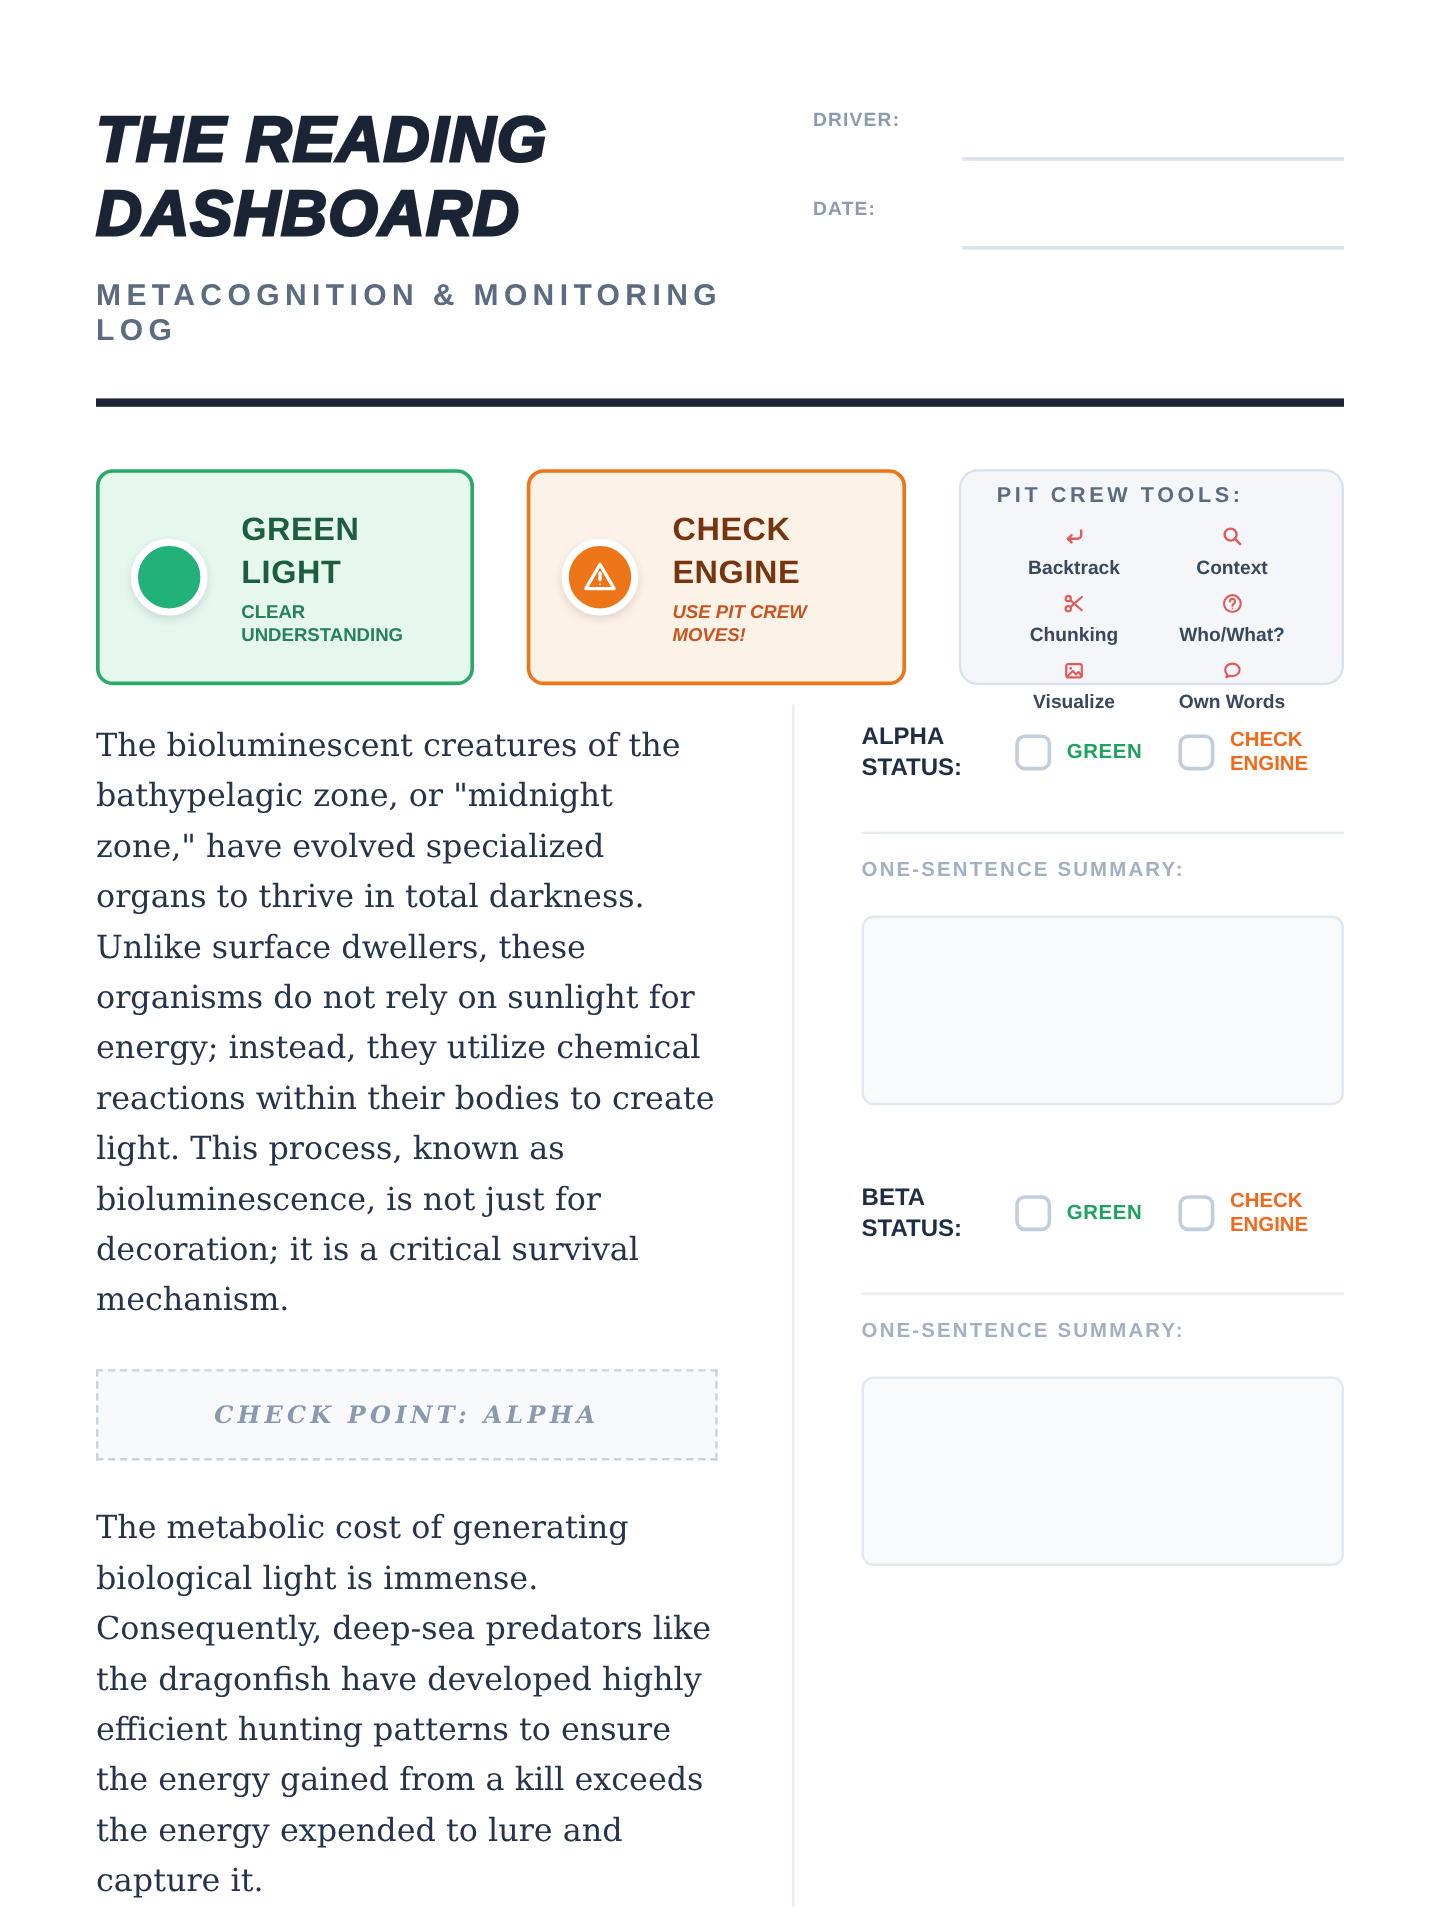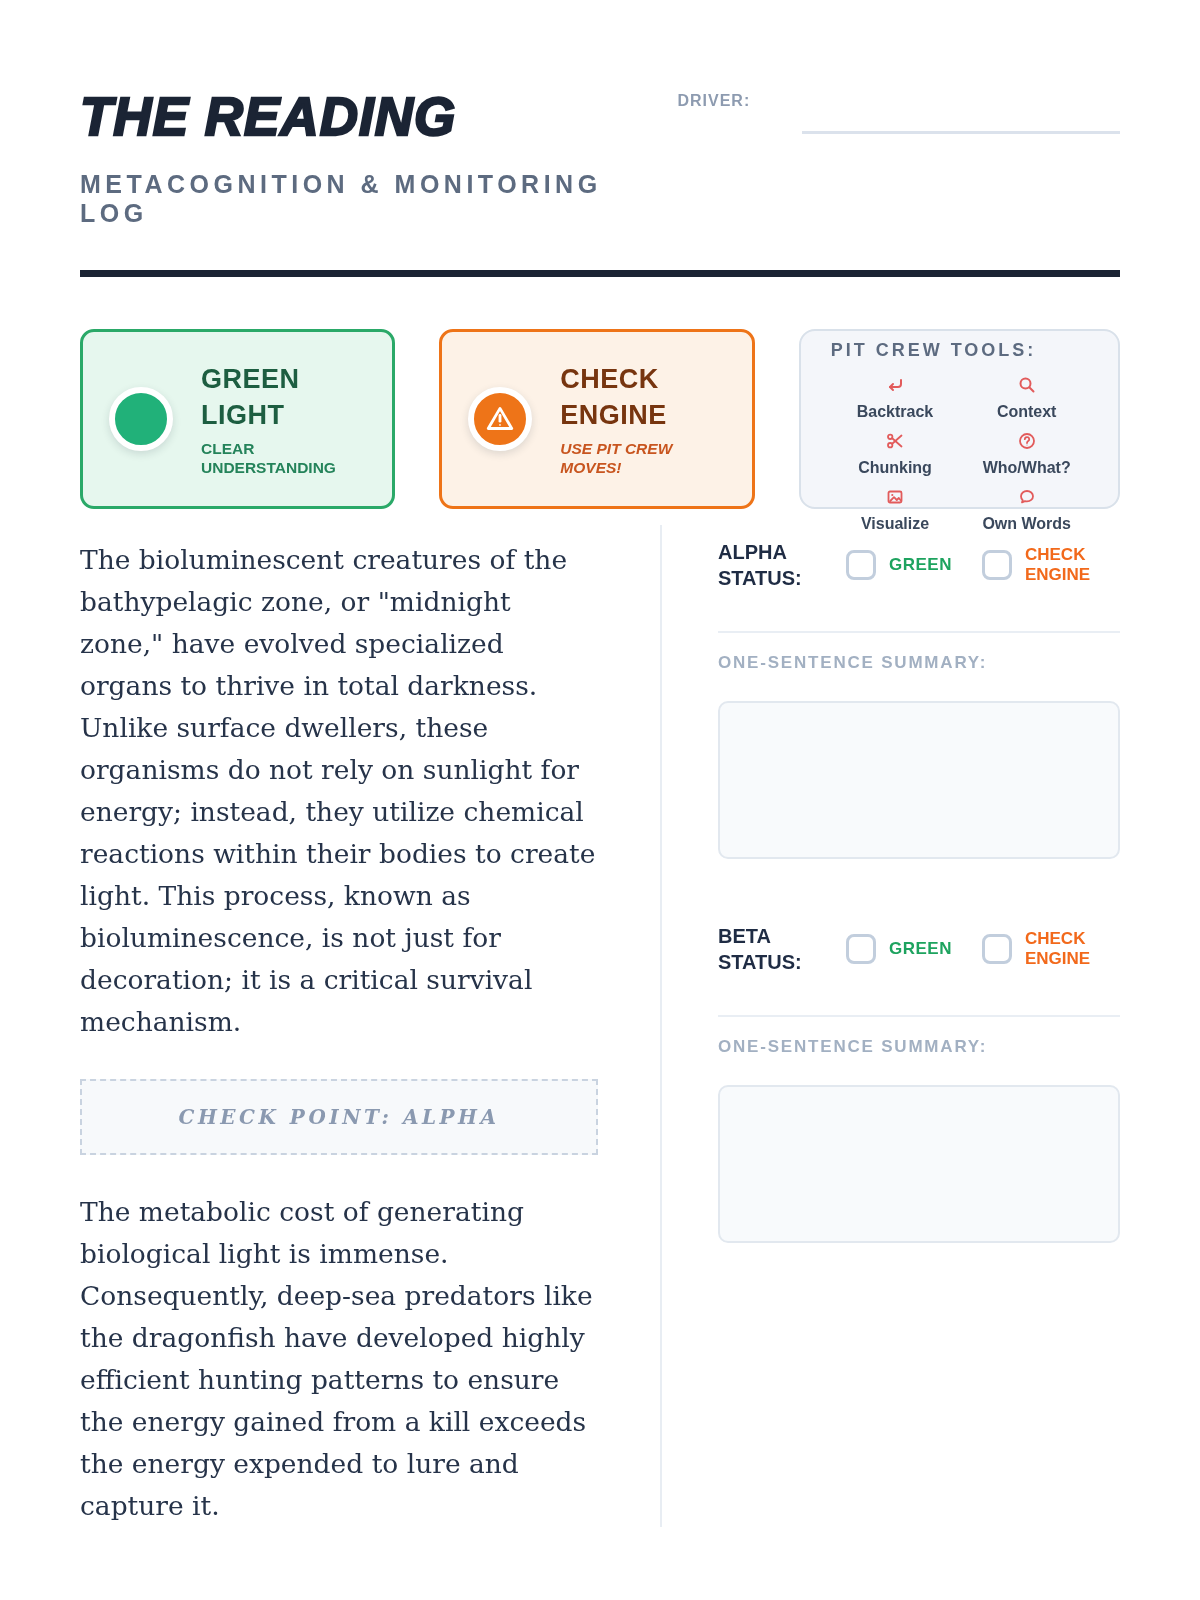--- a/index.html
+++ b/index.html
@@ -89,26 +89,31 @@
 </style>
 </head>
 <body>
 
 <div class="page">
 
   <div class="header">
     <div>
       <div class="brand-title">
         <div>THE READING</div>
+        <div>DASHBOARD</div>
       </div>
       <div class="brand-subtitle">METACOGNITION &amp; MONITORING LOG</div>
     </div>
     <div class="header-fields">
       <div class="field-row">
         <div class="field-label">DRIVER:</div>
+        <input type="text" value="" style="">
+      </div>
+      <div class="field-row">
+        <div class="field-label">DATE:</div>
         <input type="text" value="" style="">
       </div>
     </div>
   </div>
 
   <div class="rule"></div>
 
   <div class="cards">
 
     <div class="card signal green">

